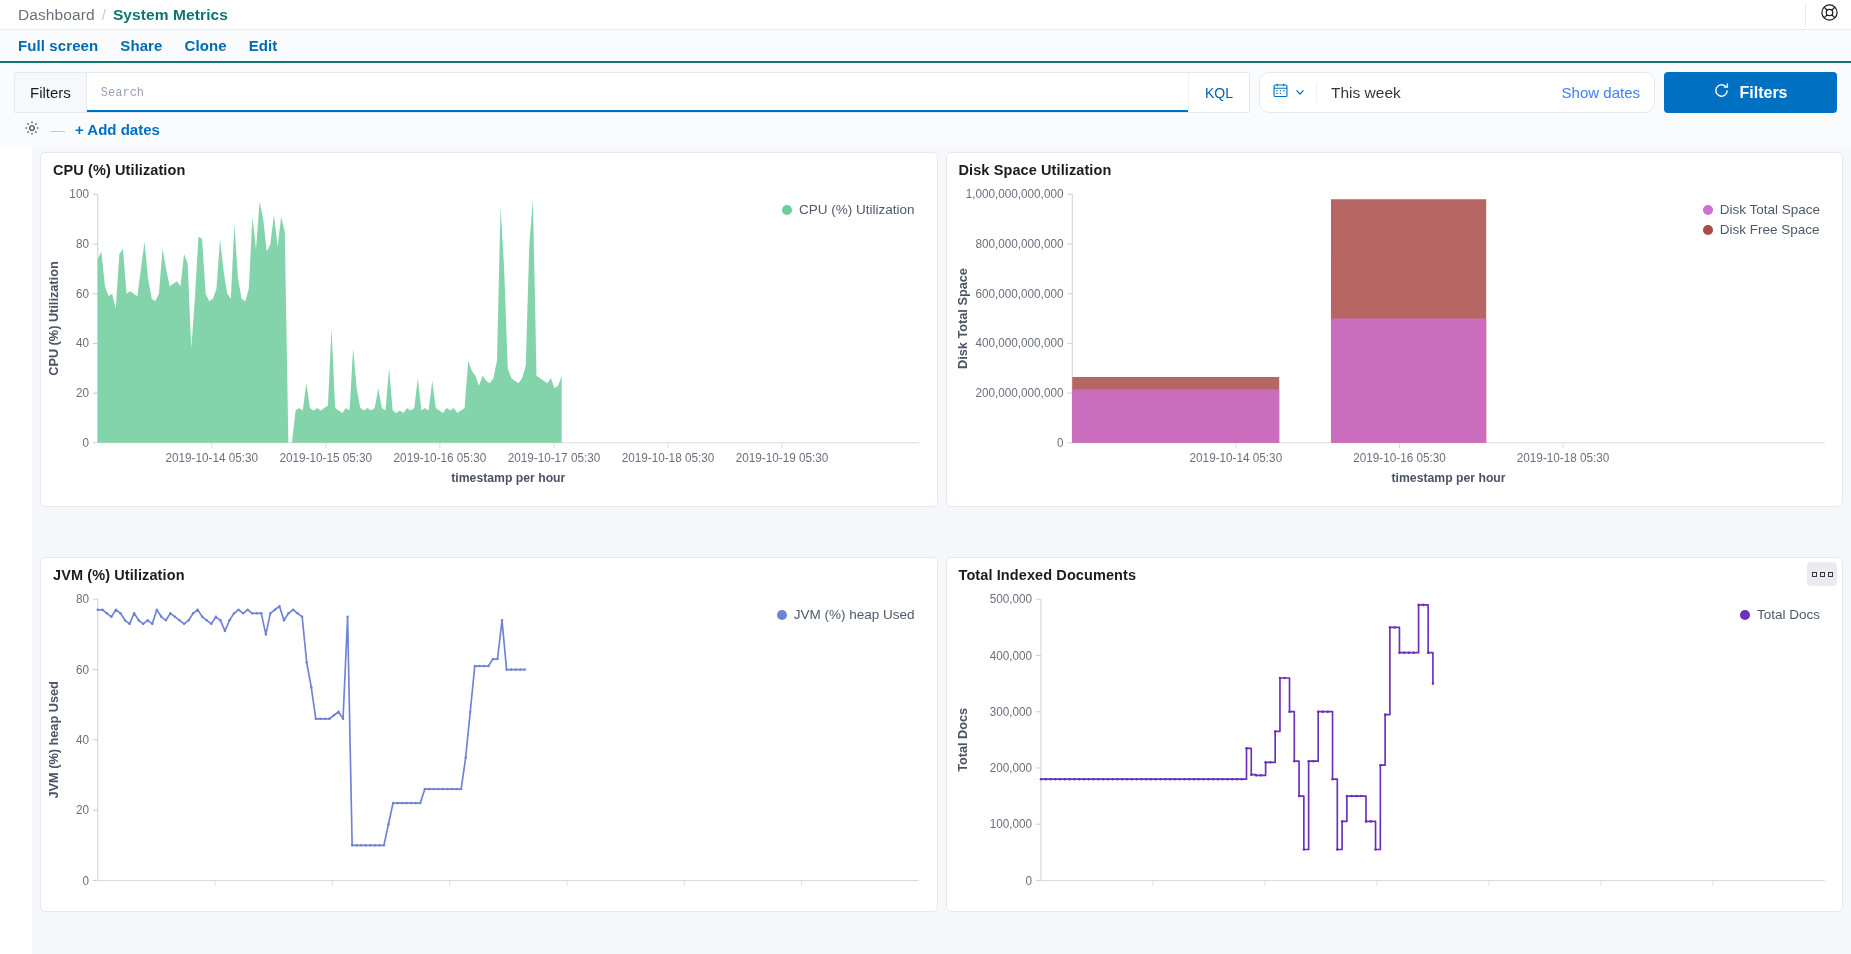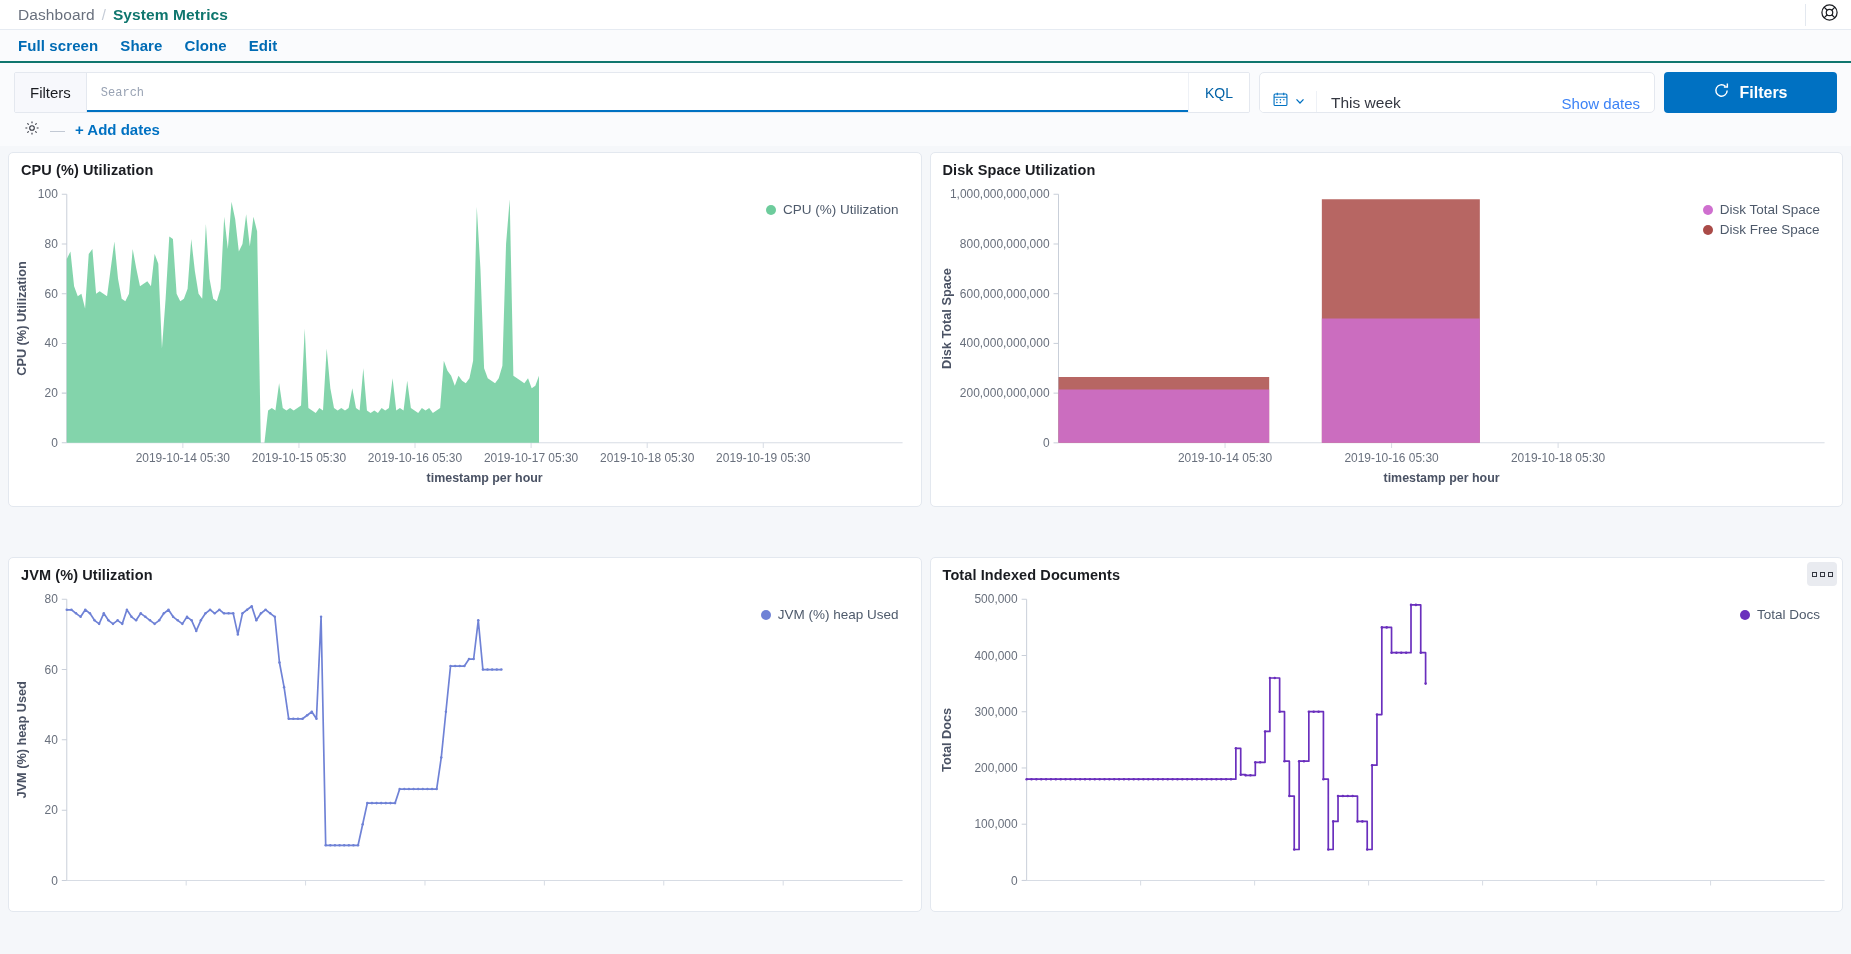--- a/index.html
+++ b/index.html
@@ -75,25 +75,25 @@
     height: 2px; background: #0071c2;
   }
   .kql-btn {
     display: flex; align-items: center; padding: 0 16px;
     font-size: 14px; color: #0061a6; cursor: pointer;
     background: #fff;
     border-left: 1px solid #eef1f6;
   }
 
   .date-group {
-    display: flex; align-items: flex-end;
+    display: flex; align-items: center;
     width: 396px;
     background: #fff;
     border: 1px solid #e4e8ef;
-    border-radius: 5px;
+    border-radius: 10px;
     overflow: hidden;
   }
   .cal-btn {
     display: flex; align-items: center; gap: 5px;
     padding: 0 10px 0 12px;
     background: #fff;
     border-right: 1px solid #eef1f6;
     cursor: pointer;
   }
   .date-text {
@@ -123,20 +123,21 @@
   .add-filter-link { color: #0071c2; font-size: 15px; font-weight: bold; cursor: pointer; }
 
   
   .grid {
     padding: 6px 8px 0 8px;
     display: grid;
     grid-template-columns: 1fr 1fr;
     gap: 8px;
     background: #f5f7fa;
     height: calc(954px - 30px - 33px - 83px);
+    margin-left: 32px;
   }
   .panel {
     background: #fff;
     border: 1px solid #e3e8ef;
     border-radius: 5px;
     position: relative;
     overflow: hidden;
     display: flex; flex-direction: column;
     height: 355px;
   }

